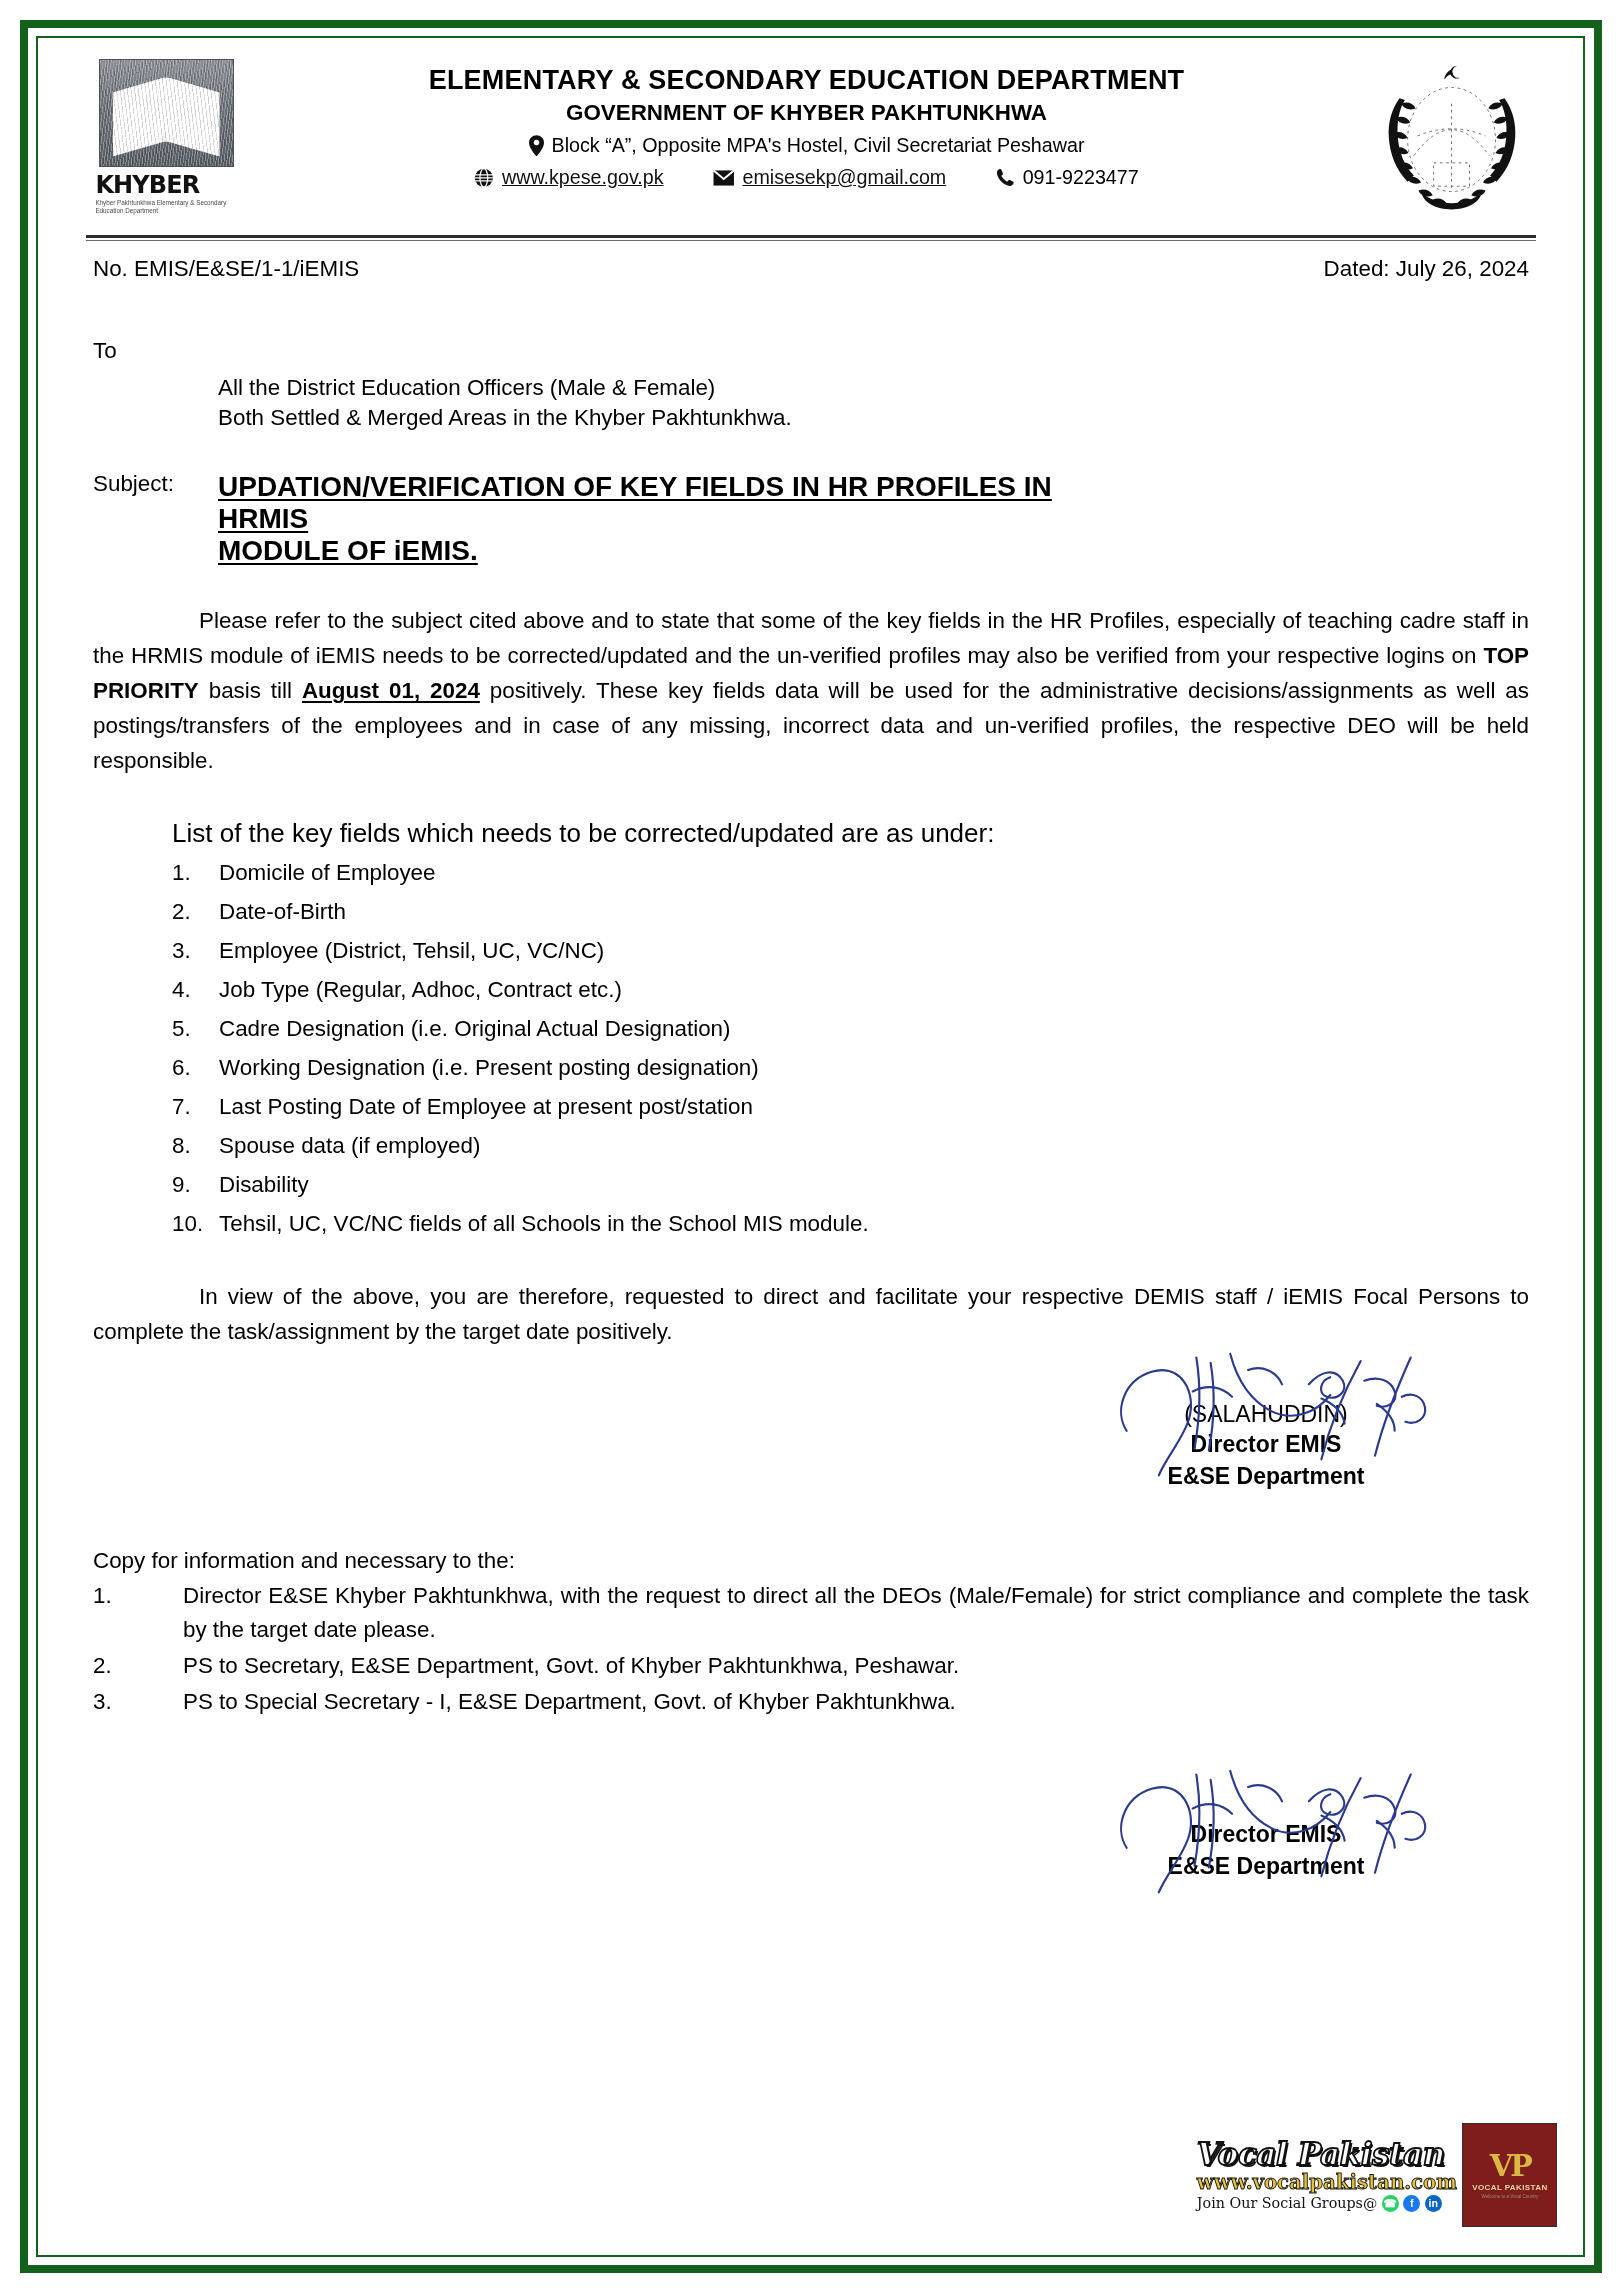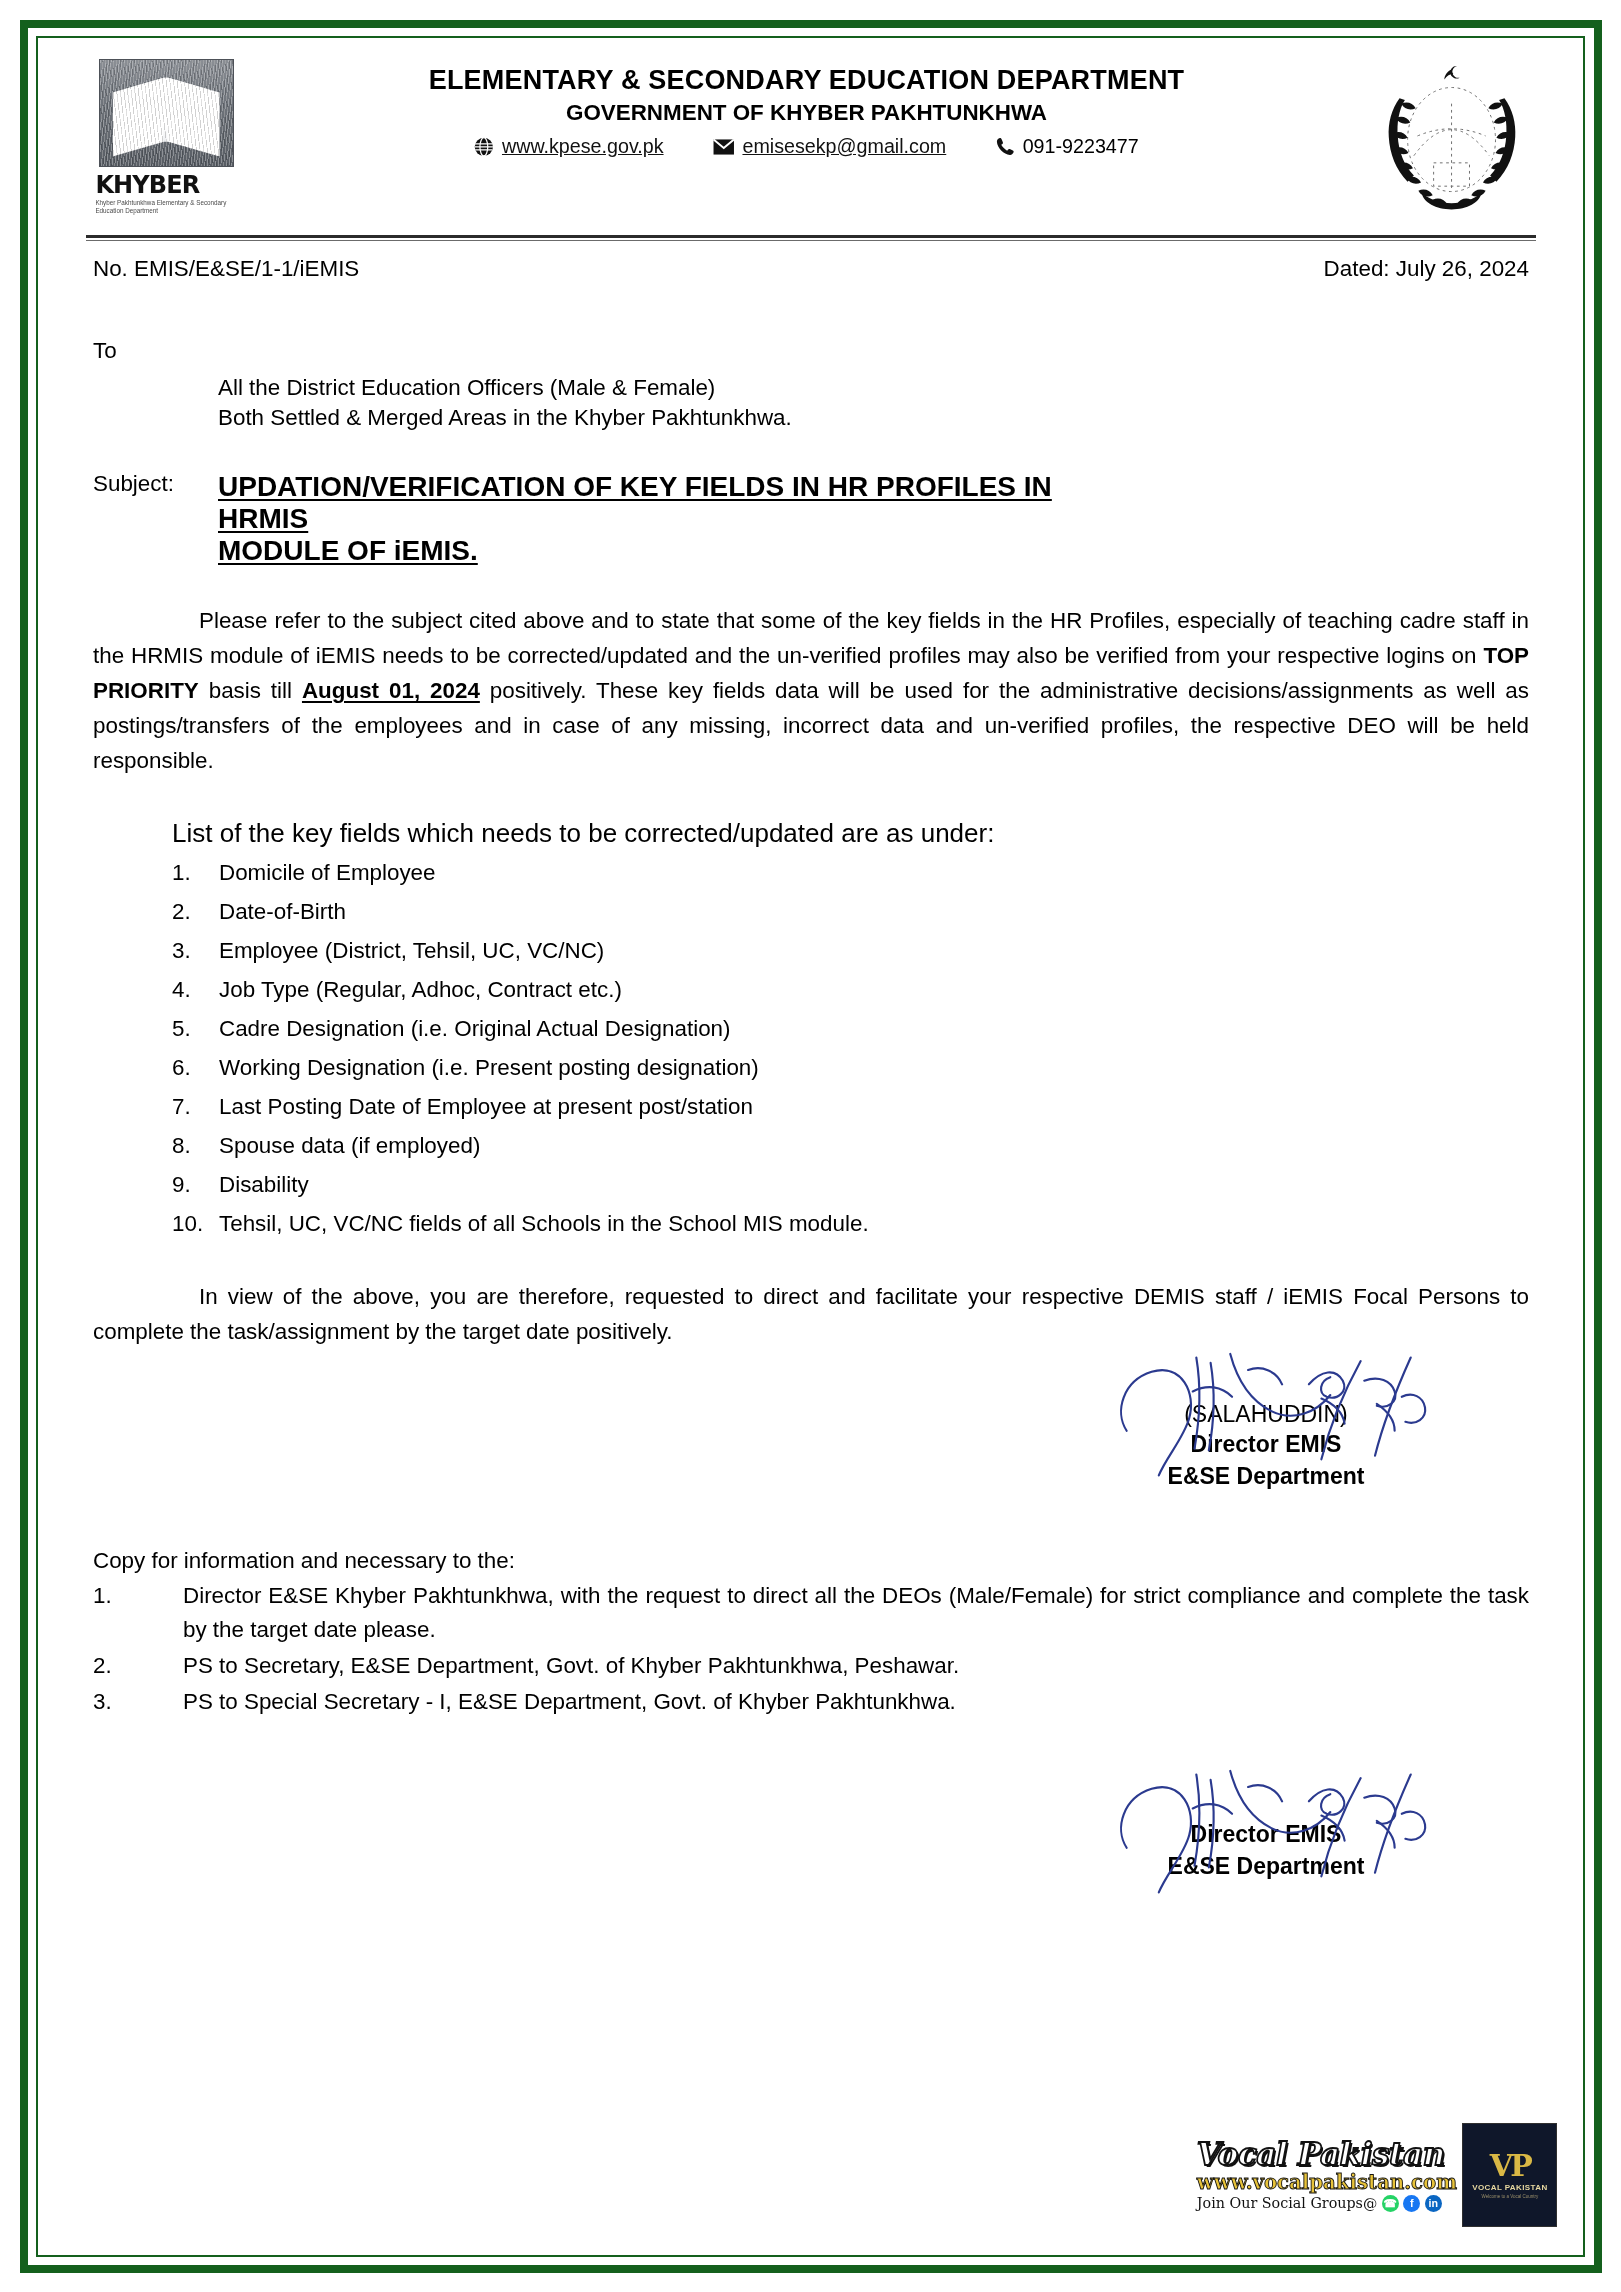--- a/index.html
+++ b/index.html
@@ -337,21 +337,21 @@
     font-weight: bold;
     font-family: "Liberation Sans", sans-serif;
   }
   .soc.wa { background: #25d366; }
   .soc.fb { background: #1877f2; }
   .soc.li { background: #0a66c2; }
 
   .wm-right {
     width: 93px;
     flex: 0 0 93px;
-    background: #0f172a;
+    background: #7f1d1d;
     border: 1.8px solid #2f2f2f;
     display: flex;
     flex-direction: column;
     align-items: center;
     justify-content: center;
     gap: 1.8px;
   }
   .wm-vp-mark {
     font-family: "DejaVu Serif", serif;
     font-weight: bold;
@@ -387,20 +387,29 @@
       <div class="lh-logo">
         <div class="kpesed-book"></div>
         <div class="kpesed-word">KHYBER</div>
         <div class="kpesed-sub">Khyber Pakhtunkhwa Elementary &amp; Secondary Education Department</div>
       </div>
 
       <div class="lh-center">
         <div class="lh-title">ELEMENTARY &amp; SECONDARY EDUCATION DEPARTMENT</div>
         <div class="lh-sub">GOVERNMENT OF KHYBER PAKHTUNKHWA</div>
 
+        <div class="lh-addr">
+          <span>
+            <svg class="icon-svg" width="15" height="21.5" viewBox="0 0 17 24">
+              <path d="M8.5 0C3.8 0 0 3.8 0 8.5C0 15 8.5 24 8.5 24S17 15 17 8.5C17 3.8 13.2 0 8.5 0Z" fill="#111"></path>
+              <circle cx="8.5" cy="8.4" r="3.1" fill="#fff"></circle>
+            </svg>
+          </span>
+          <span>Block “A”, Opposite MPA's Hostel, Civil Secretariat Peshawar</span>
+        </div>
 
         <div class="lh-contacts">
           <span class="contact-item">
             <span>
               <svg class="icon-svg" width="19.7" height="19.7" viewBox="0 0 22 22">
                 <circle cx="11" cy="11" r="10.2" fill="#111"></circle>
                 <ellipse cx="11" cy="11" rx="4.4" ry="10.2" fill="none" stroke="#fff" stroke-width="1.4"></ellipse>
                 <path d="M1.3 7.6H20.7M1.3 14.4H20.7M0.8 11H21.2" stroke="#fff" stroke-width="1.4"></path>
               </svg>
             </span>

